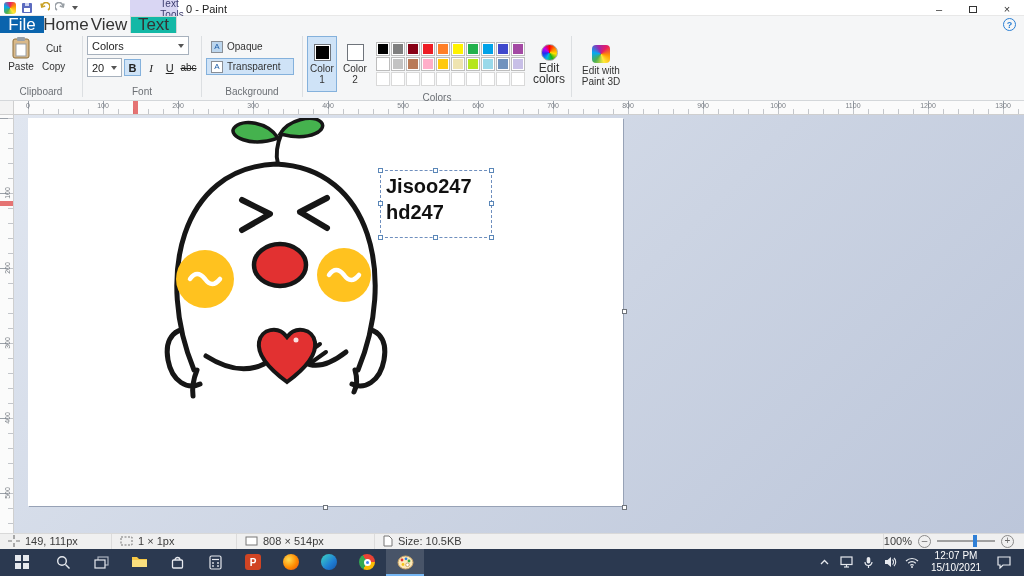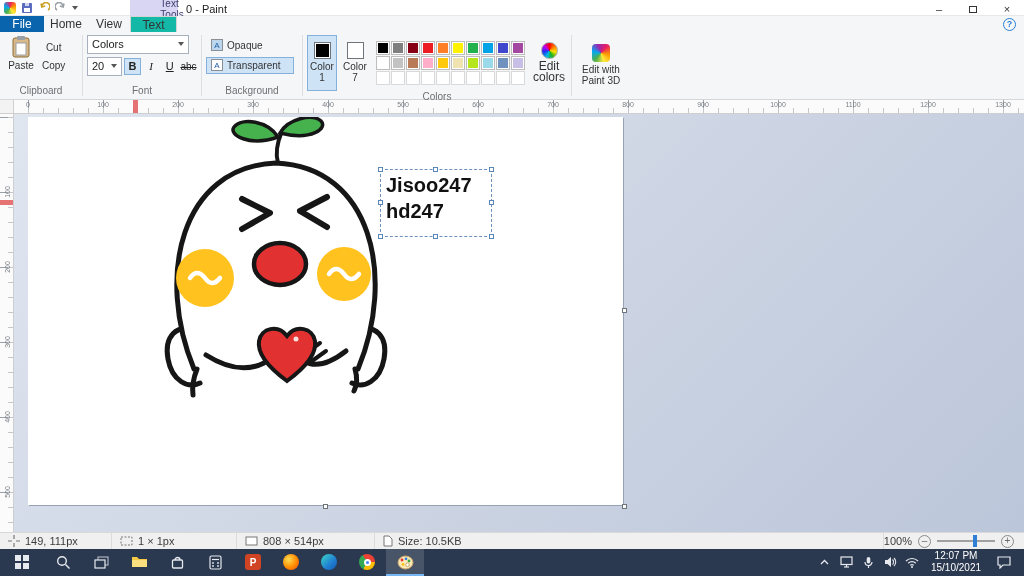--- a/index.html
+++ b/index.html
@@ -13,21 +13,21 @@
   .qat svg { display:block; }
   .qat-caret { width:0; height:0; border-left:3px solid transparent; border-right:3px solid transparent; border-top:4px solid #555; }
   .ctx-badge { position:absolute; left:130px; top:0; width:48px; height:18px; background:#d9d6f3; color:#3c3c6e; font-size:10px; display:flex; align-items:center; justify-content:center;padding-left:36px; }
   .win-title { position:absolute; left:186px; top:0; height:18px; line-height:18px; font-size:11px; color:#222; }
   .win-controls { position:absolute; right:0; top:0; height:18px; display:flex; }
   .win-btn { width:34px; height:18px; display:flex; align-items:center; justify-content:center; font-size:11px; color:#333; }
   .max-glyph { width:8px; height:7px; border:1px solid #333; display:block; }
 
   
   .tabstrip { height:17px; background:#f5f6f7; display:flex; align-items:stretch; position:relative; }
-  .tab { display:flex; align-items:center; justify-content:center; font-size:12px; color:#333; }
+  .tab { display:flex; align-items:center; justify-content:center; font-size:17px; color:#333; }
   .tab-file { width:44px; background:#0a64ad; color:#fff; }
   .tab-home { width:44px; }
   .tab-view { width:42px; }
   .tab-text { width:47px; background:#14b8a6; border:1px solid #d4d4d4; border-bottom:none; }
   .help-btn { margin-left:auto; margin-right:8px; align-self:center; width:13px; height:13px; border-radius:50%; border:1px solid #2a7fd4; color:#2a7fd4; font-size:9px; font-weight:bold; display:flex; align-items:center; justify-content:center; }
 
   
   .ribbon { height:68px; background:#f5f6f7; border-bottom:1px solid #d4d7da; display:flex; }
   .group { display:flex; flex-direction:column; }
   .group-body { flex:1; display:flex; padding:3px 4px 0 4px; }
@@ -251,21 +251,21 @@
     <div class="gsep"></div>
 
     <div class="group" style="width:268px">
       <div class="group-body colors-body">
         <div class="colorbtn selected">
           <span class="cswatch" style="background: rgb(0, 0, 0);"></span>
           <span>Color 1</span>
         </div>
         <div class="colorbtn">
           <span class="cswatch" style="background: rgb(255, 255, 255);"></span>
-          <span>Color 7</span>
+          <span>Color 2</span>
         </div>
         <div class="palette">
             <div class="swatch" style="background: rgb(0, 0, 0);"></div>
             <div class="swatch" style="background: rgb(127, 127, 127);"></div>
             <div class="swatch" style="background: rgb(136, 0, 21);"></div>
             <div class="swatch" style="background: rgb(237, 28, 36);"></div>
             <div class="swatch" style="background: rgb(255, 127, 39);"></div>
             <div class="swatch" style="background: rgb(255, 242, 0);"></div>
             <div class="swatch" style="background: rgb(34, 177, 76);"></div>
             <div class="swatch" style="background: rgb(0, 162, 232);"></div>

